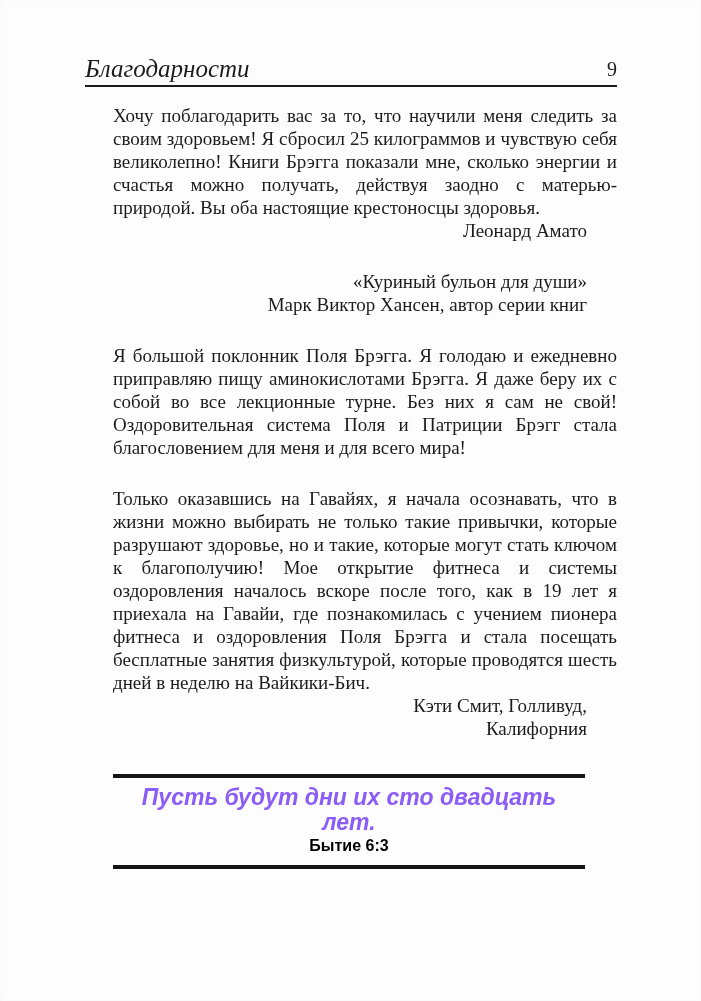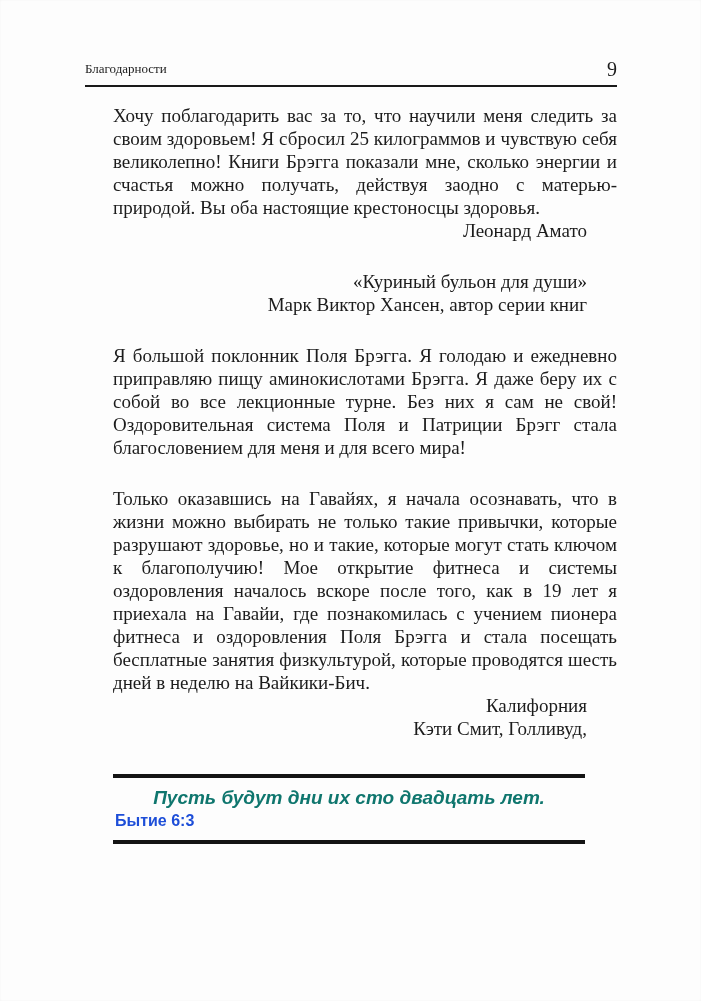--- a/index.html
+++ b/index.html
@@ -20,21 +20,22 @@
   }
   .running-header {
     display: flex;
     justify-content: space-between;
     align-items: flex-end;
     margin: 58px 84px 0 85px;
     border-bottom: 2px solid #1a1a1a;
     padding-bottom: 5px;
   }
   .running-header .title {
-    font-size: 13px;
+    font-style: italic;
+    font-size: 25px;
     line-height: 22px;
   }
   .running-header .pagenum {
     font-size: 20px;
     line-height: 22px;
   }
   .content {
     margin: 17px 84px 0 113px;
     width: 504px;
   }
@@ -60,31 +61,31 @@
     width: 472px;
     border-top: 4px solid #141414;
     border-bottom: 4px solid #141414;
     padding: 7px 2px 8px 2px;
   }
   .epigraph .quote {
     text-align: center;
     font-family: "Liberation Sans", "DejaVu Sans", sans-serif;
     font-weight: bold;
     font-style: italic;
-    font-size: 19px;
+    font-size: 23px;
     line-height: 25px;
-    color: #0f766e;
+    color: #8b5cf6;
   }
   .epigraph .source {
-    text-align: left;
+    text-align: center;
     font-family: "Liberation Sans", "DejaVu Sans", sans-serif;
     font-weight: bold;
     font-size: 16px;
     line-height: 22px;
-    color: #1d4ed8;
+    color: #000000;
   }
 </style>
 </head>
 <body>
 
 <div class="page">
 
   <div class="running-header">
     <span class="title">Благодарности</span>
     <span class="pagenum">9</span>
@@ -101,22 +102,22 @@
       <div class="signature">«Куриный бульон для души»</div>
       <div class="signature">Марк Виктор Хансен, автор серии книг</div>
     </div>
 
     <div class="testimonial">
       <p class="text">Я большой поклонник Поля Брэгга. Я голодаю и ежедневно приправляю пищу аминокислотами Брэгга. Я даже беру их с собой во все лекционные турне. Без них я сам не свой! Оздоровительная система Поля и Патриции Брэгг стала благословением для меня и для всего мира!</p>
     </div>
 
     <div class="testimonial">
       <p class="text">Только оказавшись на Гавайях, я начала осознавать, что в жизни можно выбирать не только такие привычки, которые разрушают здоровье, но и такие, которые могут стать ключом к благополучию! Мое открытие фитнеса и системы оздоровления началось вскоре после того, как в 19 лет я приехала на Гавайи, где познакомилась с учением пионера фитнеса и оздоровления Поля Брэгга и стала посещать бесплатные занятия физкультурой, которые проводятся шесть дней в неделю на Вайкики-Бич.</p>
+      <div class="signature">Кэти Смит, Голливуд,</div>
       <div class="signature">Калифорния</div>
-      <div class="signature">Кэти Смит, Голливуд,</div>
     </div>
 
   </div>
 
   <div class="epigraph">
     <div class="quote">Пусть будут дни их сто двадцать лет.</div>
     <div class="source">Бытие 6:3</div>
   </div>
 
 </div>

